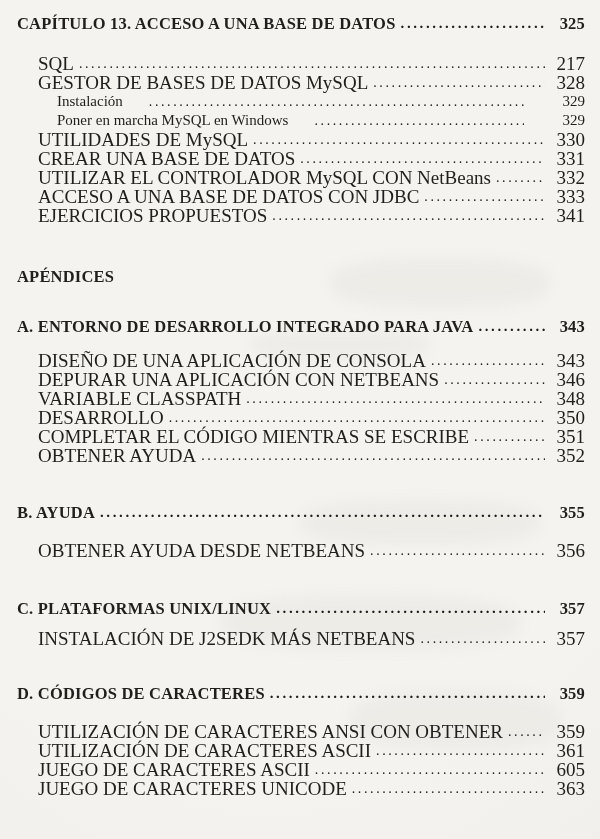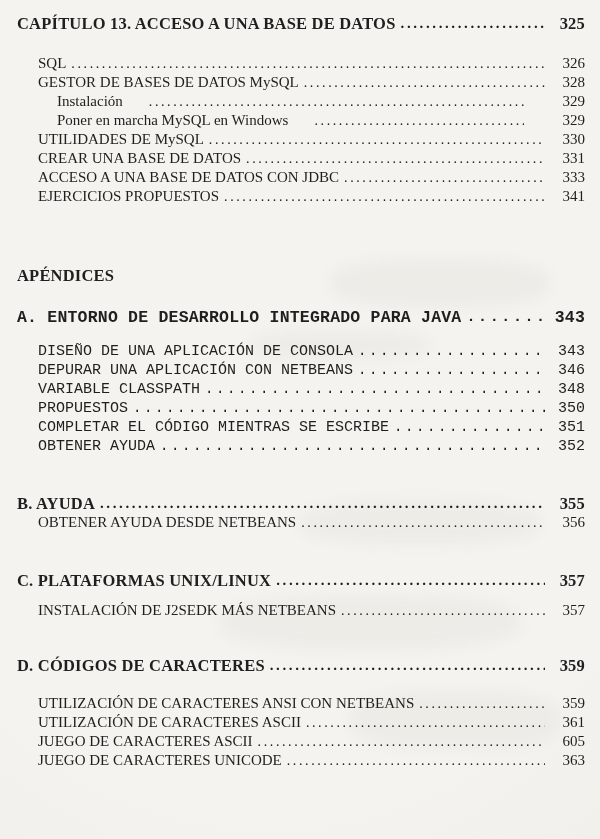--- a/index.html
+++ b/index.html
@@ -56,21 +56,21 @@
     text-align: right;
   }
 
   .chapter {
     font-weight: bold;
     font-size: 16.5px;
     letter-spacing: 0.2px;
   }
   .chapter .dots { font-size: 15px; }
 
-  .section { font-size: 15px; padding-left: 21px; }
+  .section { font-size: 19px; padding-left: 21px; }
   .sub     { font-size: 15px; padding-left: 40px; gap: 21px; }
 </style>
 </head>
 <body>
 
 <div class="artifact" style="left:330px; top:258px; width:220px; height:50px;"></div>
 <div class="artifact" style="left:250px; top:330px; width:180px; height:30px;"></div>
 <div class="artifact" style="left:300px; top:500px; width:240px; height:45px;"></div>
 <div class="artifact" style="left:220px; top:595px; width:300px; height:55px;"></div>
 <div class="artifact" style="left:350px; top:690px; width:210px; height:60px;"></div>
@@ -80,21 +80,21 @@
   <section>
     <div class="row chapter">
       <span class="title">CAPÍTULO 13. ACCESO A UNA BASE DE DATOS</span>
       <span class="dots"></span>
       <span class="page-num">325</span>
     </div>
     <div style="margin-top:21px;">
       <div class="row section">
         <span class="title">SQL</span>
         <span class="dots"></span>
-        <span class="page-num">326</span>
+        <span class="page-num">217</span>
       </div>
       <div class="row section">
         <span class="title">GESTOR DE BASES DE DATOS MySQL</span>
         <span class="dots"></span>
         <span class="page-num">328</span>
       </div>
       <div class="row sub">
         <span class="title">Instalación</span>
         <span class="dots"></span>
         <span class="page-num">329</span>
@@ -108,62 +108,67 @@
         <span class="title">UTILIDADES DE MySQL</span>
         <span class="dots"></span>
         <span class="page-num">330</span>
       </div>
       <div class="row section">
         <span class="title">CREAR UNA BASE DE DATOS</span>
         <span class="dots"></span>
         <span class="page-num">331</span>
       </div>
       <div class="row section">
+        <span class="title">UTILIZAR EL CONTROLADOR MySQL CON NetBeans</span>
+        <span class="dots"></span>
+        <span class="page-num">332</span>
+      </div>
+      <div class="row section">
         <span class="title">ACCESO A UNA BASE DE DATOS CON JDBC</span>
         <span class="dots"></span>
         <span class="page-num">333</span>
       </div>
       <div class="row section">
         <span class="title">EJERCICIOS PROPUESTOS</span>
         <span class="dots"></span>
         <span class="page-num">341</span>
       </div>
     </div>
   </section>
 
   <section>
-    <div class="row chapter" style="margin-top:60px;">
+    <div class="row chapter" style="margin-top:42px;">
       <span class="title">APÉNDICES</span>
     </div>
   </section>
 
   <section>
-    <div class="row chapter" style="margin-top:23px;font-family:Liberation Mono, monospace;">
+    <div class="row chapter" style="margin-top:31px;">
       <span class="title">A. ENTORNO DE DESARROLLO INTEGRADO PARA JAVA</span>
       <span class="dots"></span>
       <span class="page-num">343</span>
     </div>
-    <div style="margin-top:15px;font-family:Liberation Mono, monospace;">
+    <div style="margin-top:15px;">
       <div class="row section">
         <span class="title">DISEÑO DE UNA APLICACIÓN DE CONSOLA</span>
         <span class="dots"></span>
         <span class="page-num">343</span>
       </div>
       <div class="row section">
         <span class="title">DEPURAR UNA APLICACIÓN CON NETBEANS</span>
         <span class="dots"></span>
         <span class="page-num">346</span>
       </div>
       <div class="row section">
         <span class="title">VARIABLE CLASSPATH</span>
         <span class="dots"></span>
         <span class="page-num">348</span>
       </div>
       <div class="row section">
-        <span class="title">PROPUESTOS</span>
+        <span class="title">DESARROLLO</span>
         <span class="dots"></span>
         <span class="page-num">350</span>
       </div>
       <div class="row section">
         <span class="title">COMPLETAR EL CÓDIGO MIENTRAS SE ESCRIBE</span>
         <span class="dots"></span>
         <span class="page-num">351</span>
       </div>
       <div class="row section">
         <span class="title">OBTENER AYUDA</span>
@@ -172,21 +177,21 @@
       </div>
     </div>
   </section>
 
   <section>
     <div class="row chapter" style="margin-top:38px;">
       <span class="title">B. AYUDA</span>
       <span class="dots"></span>
       <span class="page-num">355</span>
     </div>
-    <div style="">
+    <div style="margin-top:19px;">
       <div class="row section">
         <span class="title">OBTENER AYUDA DESDE NETBEANS</span>
         <span class="dots"></span>
         <span class="page-num">356</span>
       </div>
     </div>
   </section>
 
   <section>
     <div class="row chapter" style="margin-top:39px;">
@@ -204,21 +209,21 @@
   </section>
 
   <section>
     <div class="row chapter" style="margin-top:36px;">
       <span class="title">D. CÓDIGOS DE CARACTERES</span>
       <span class="dots"></span>
       <span class="page-num">359</span>
     </div>
     <div style="margin-top:19px;">
       <div class="row section">
-        <span class="title">UTILIZACIÓN DE CARACTERES ANSI CON NETBEANS</span>
+        <span class="title">UTILIZACIÓN DE CARACTERES ANSI CON OBTENER</span>
         <span class="dots"></span>
         <span class="page-num">359</span>
       </div>
       <div class="row section">
         <span class="title">UTILIZACIÓN DE CARACTERES ASCII</span>
         <span class="dots"></span>
         <span class="page-num">361</span>
       </div>
       <div class="row section">
         <span class="title">JUEGO DE CARACTERES ASCII</span>

